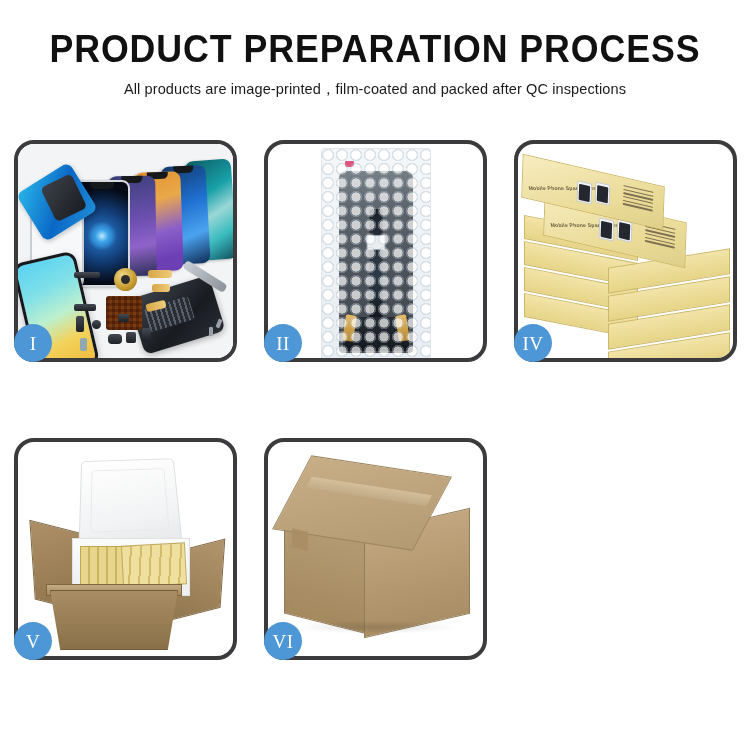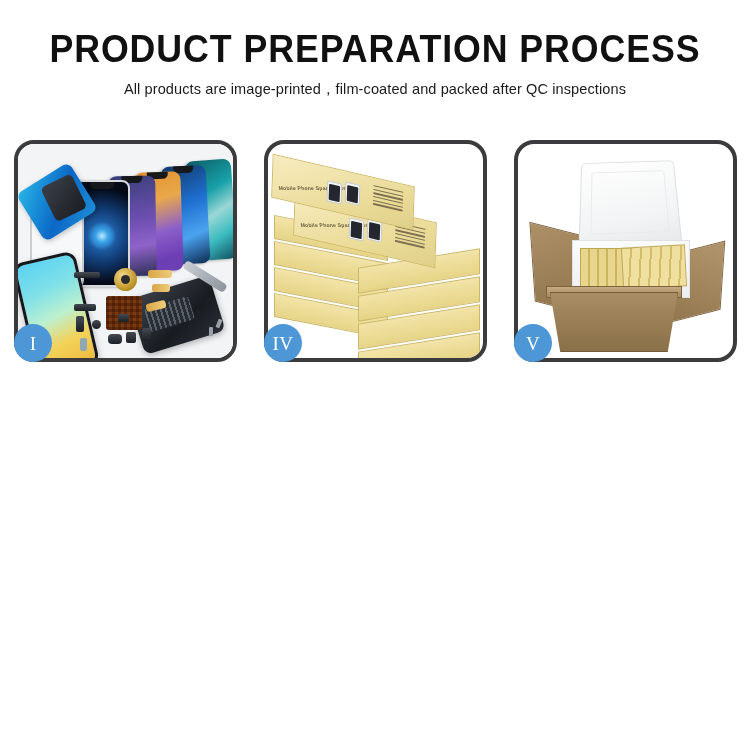--- a/index.html
+++ b/index.html
@@ -429,20 +429,37 @@
         <div class="tiny" style="left:124px; top:184px; width:9px; height:13px;"></div>
         <div class="tiny" style="left:62px; top:194px; width:7px; height:13px; background:#8fa8b4;"></div>
         <div class="tiny" style="left:100px; top:170px; width:11px; height:8px;"></div>
         <div class="screw" style="right:20px; bottom:22px;"></div>
         <div class="screw" style="right:12px; bottom:30px; transform:rotate(22deg);"></div>
       </div>
     </div>
     <div class="badge">I</div>
   </div>
 
+  <div class="panel">
+    <div class="panel-inner">
+      <div class="stage">
+        <div class="bubble-bag">
+          <div class="bb-screen"></div>
+          <div class="bb-flex"></div>
+          <div class="bb-connector"></div>
+          <div class="bb-dark-strip"></div>
+          <div class="bb-gold-l"></div>
+          <div class="bb-gold-r"></div>
+          <div class="bb-pink"></div>
+          <div class="bb-overlay"></div>
+        </div>
+      </div>
+    </div>
+    <div class="badge">II</div>
+  </div>
 
 
   <div class="panel">
     <div class="panel-inner">
       <div class="stage">
         <div class="stack">
 
           <div class="sbox" style="left:2px;  top:64px;  width:112px; height:22px; transform:skewY(11deg);"></div>
           <div class="sbox" style="left:2px;  top:90px;  width:112px; height:22px; transform:skewY(11deg);"></div>
           <div class="sbox" style="left:2px;  top:116px; width:112px; height:22px; transform:skewY(11deg);"></div>
@@ -498,14 +515,28 @@
         <div class="v-foam-box"></div>
         <div class="v-yellow-pack"></div>
         <div class="v-yellow-pack2"></div>
         <div class="v-carton-rim"></div>
         <div class="v-carton-front"></div>
       </div>
     </div>
     <div class="badge">V</div>
   </div>
 
+  <div class="panel">
+    <div class="panel-inner">
+      <div class="stage">
+        <div class="v6-left"></div>
+        <div class="v6-right"></div>
+        <div class="v6-top"></div>
+        <div class="v6-tape"></div>
+        <div class="v6-tab1"></div>
+        <div class="v6-tab2"></div>
+        <div class="v6-shadow"></div>
+      </div>
+    </div>
+    <div class="badge">VI</div>
+  </div>
 
 </div>
 
 </body></html>

